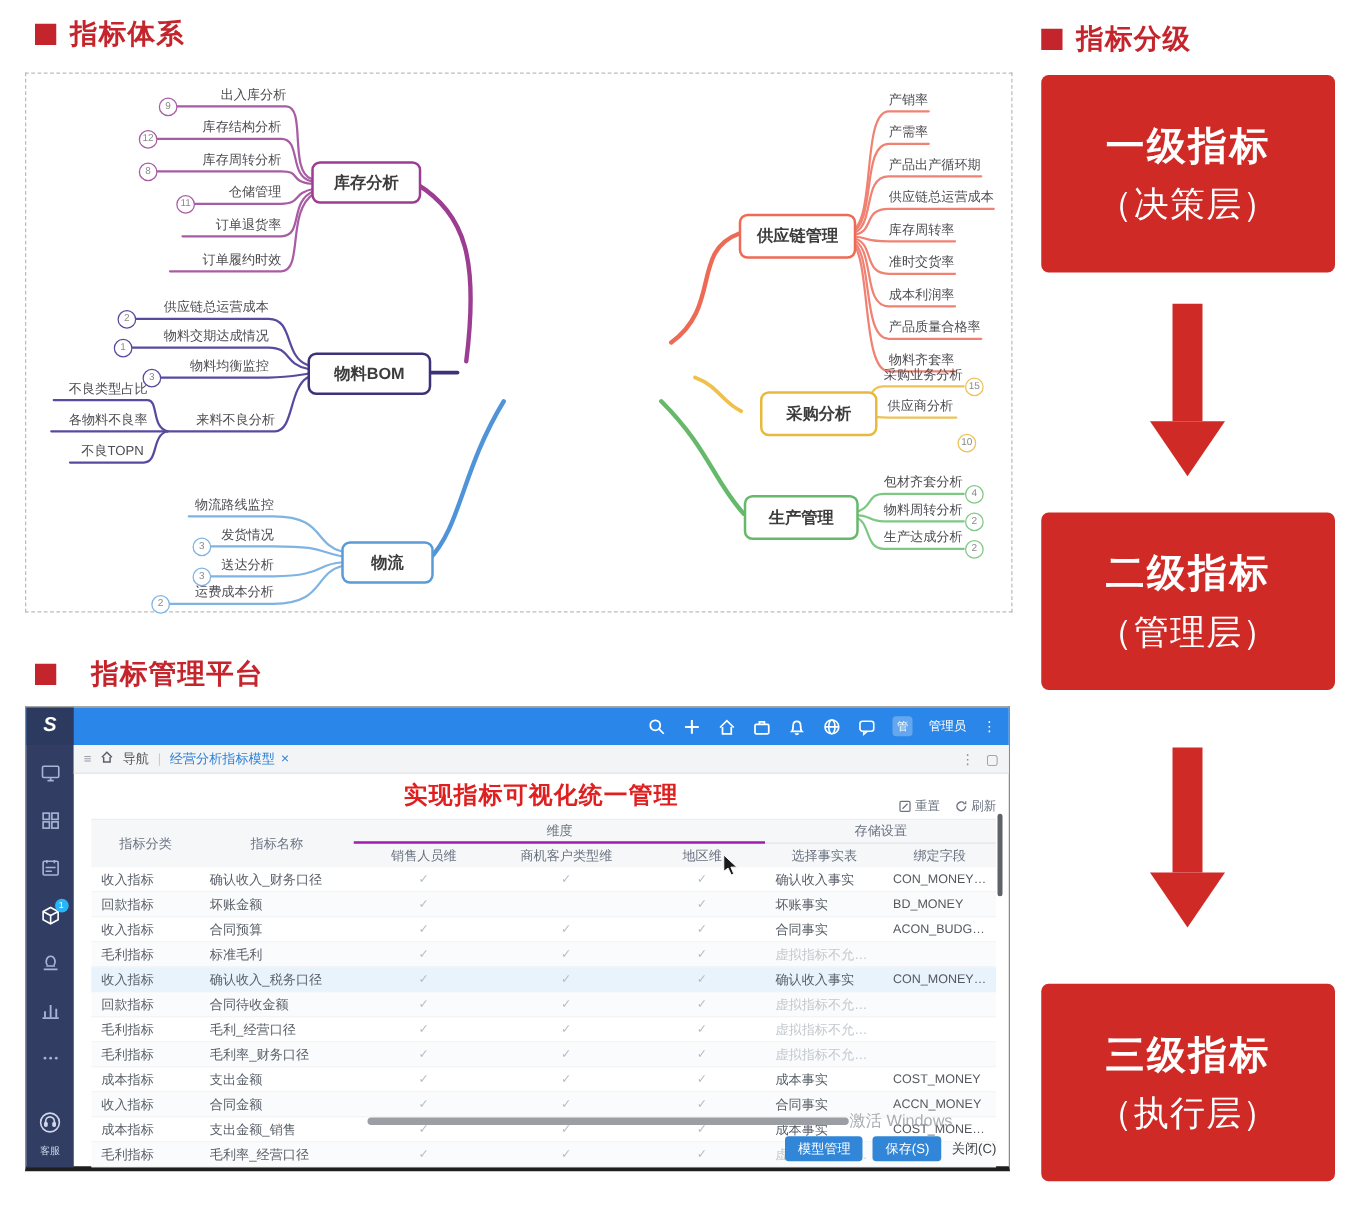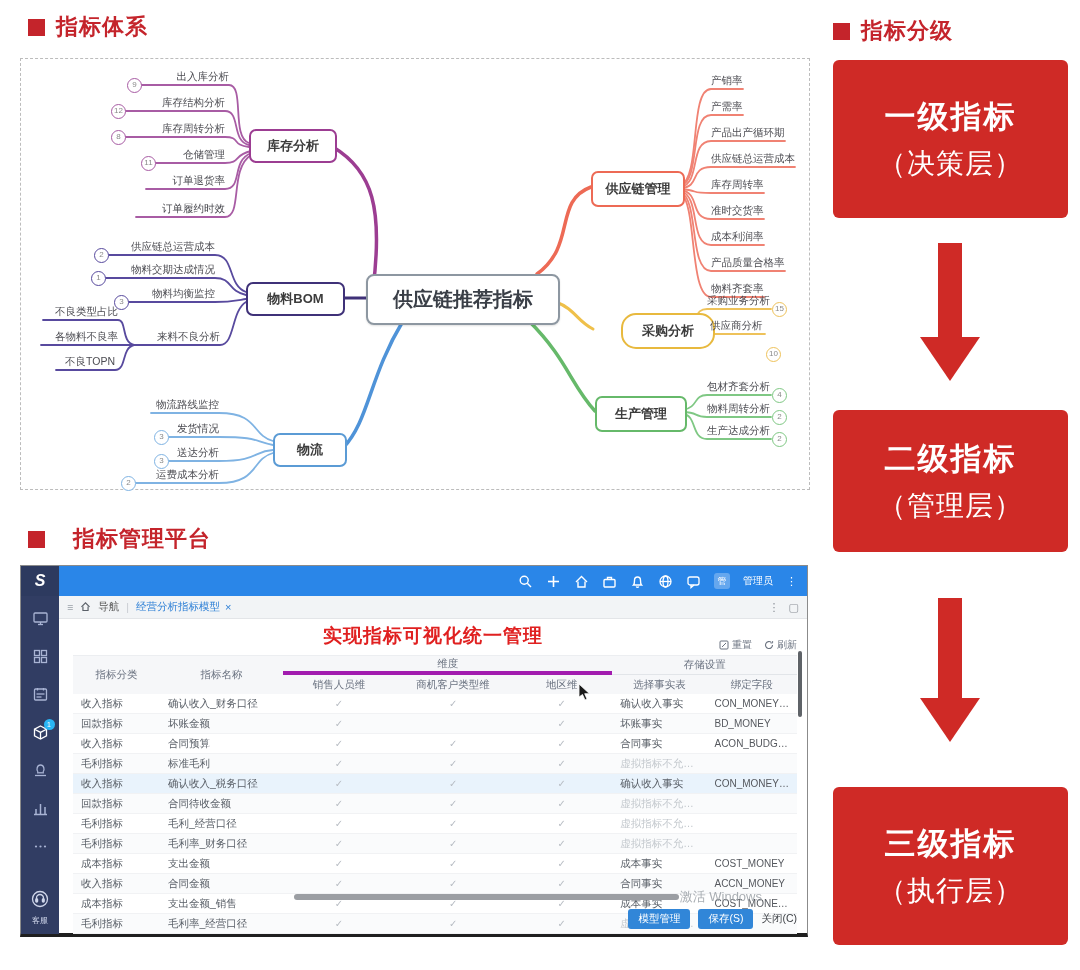--- a/index.html
+++ b/index.html
@@ -49,21 +49,21 @@
   .tab-right{margin-left:auto;display:flex;gap:9px;color:#8b9097;font-size:11px;}
   .banner{position:relative;height:34px;}
   .banner-title{position:absolute;left:0;right:0;top:4px;text-align:center;color:#e02020;font-size:19px;font-weight:bold;letter-spacing:1px;}
   .banner-ctl{position:absolute;right:10px;bottom:1px;display:flex;gap:12px;align-items:center;font-size:10px;color:#6b7380;}
   .banner-ctl span{display:flex;align-items:center;gap:3px;}
   .tablewrap{position:relative;margin:2px 10px 0 14px;flex:1;overflow:hidden;border-top:1px solid #eceef1;}
   .thead{display:grid;grid-template-columns:12% 17% 15.5% 16% 14% 13% 12.5%;grid-template-rows:19px 19px;background:#f6f7f9;font-size:10.5px;color:#6a7280;}
   .th{display:flex;align-items:center;justify-content:center;}
   .h-cat{grid-column:1;grid-row:1/3;}
   .h-name{grid-column:2;grid-row:1/3;}
-  .h-dim{grid-column:3/6;grid-row:1;border-bottom:4px solid #a21caf;}
+  .h-dim{grid-column:3/6;grid-row:1;border-bottom:2px solid #a21caf;}
   .h-stor{grid-column:6/8;grid-row:1;border-bottom:1px solid #e2e5e9;}
   .h-s1{grid-row:2;grid-column:3;} .h-s2{grid-row:2;grid-column:4;} .h-s3{grid-row:2;grid-column:5;}
   .h-s4{grid-row:2;grid-column:6;} .h-s5{grid-row:2;grid-column:7;}
   .tbody .tr{display:grid;grid-template-columns:12% 17% 15.5% 16% 14% 13% 12.5%;height:19px;align-items:center;font-size:10.5px;color:#5a6068;border-bottom:1px solid #f1f2f4;background:#fff;}
   .tbody .tr:nth-of-type(even){background:#fafbfc;}
   .tbody .tr.hl{background:#e9f3fc;}
   .td{padding:0 8px;white-space:nowrap;overflow:hidden;text-overflow:ellipsis;}
   .td.c{text-align:center;padding:0;}
   .chk{color:#b7bcc3;font-size:10px;}
   .fact{}
@@ -140,27 +140,26 @@
         <path d="M662 272 C678 272 672 275 689 275 L744 275"></path>
       </g>
 
       <g stroke="#7fc884" stroke-width="1.8">
         <path d="M662 351 C678 348 672 336 686 336 L750 336"></path>
         <path d="M662 353 C678 353 672 358 686 358 L750 358"></path>
         <path d="M662 355 C676 356 670 380 686 380 L750 380"></path>
       </g>
     </svg>
 
-    <div class="mm-center">供应链推荐指标</div>
 
     <div class="mm-node" style="left:228px;top:70px;width:84px;height:30px;border-color:#9c3d92;">库存分析</div>
     <div class="mm-node" style="left:225px;top:223px;width:95px;height:30px;border-color:#3f3178;">物料BOM</div>
     <div class="mm-node" style="left:252px;top:374px;width:70px;height:30px;border-color:#5b9bd5;">物流</div>
     <div class="mm-node" style="left:570px;top:112px;width:90px;height:32px;border-color:#ed6a55;">供应链管理</div>
-    <div class="mm-node" style="left:600px;top:254px;width:90px;height:32px;border-color:#e8b93e;border-radius:15px;">采购分析</div>
+    <div class="mm-node" style="left:587px;top:254px;width:90px;height:32px;border-color:#e8b93e;">采购分析</div>
     <div class="mm-node" style="left:574px;top:337px;width:88px;height:32px;border-color:#66b96a;">生产管理</div>
 
     <div class="mml" style="right:580px;top:10px;">出入库分析</div>
     <div class="mml" style="right:584px;top:36px;">库存结构分析</div>
     <div class="mml" style="right:584px;top:62px;">库存周转分析</div>
     <div class="mml" style="right:584px;top:88px;">仓储管理</div>
     <div class="mml" style="right:584px;top:114px;">订单退货率</div>
     <div class="mml" style="right:584px;top:142px;">订单履约时效</div>
     <div class="mmb" style="left:106px;top:19px;border-color:#a85ca4;">9</div>
     <div class="mmb" style="left:90px;top:45px;border-color:#a85ca4;">12</div>

